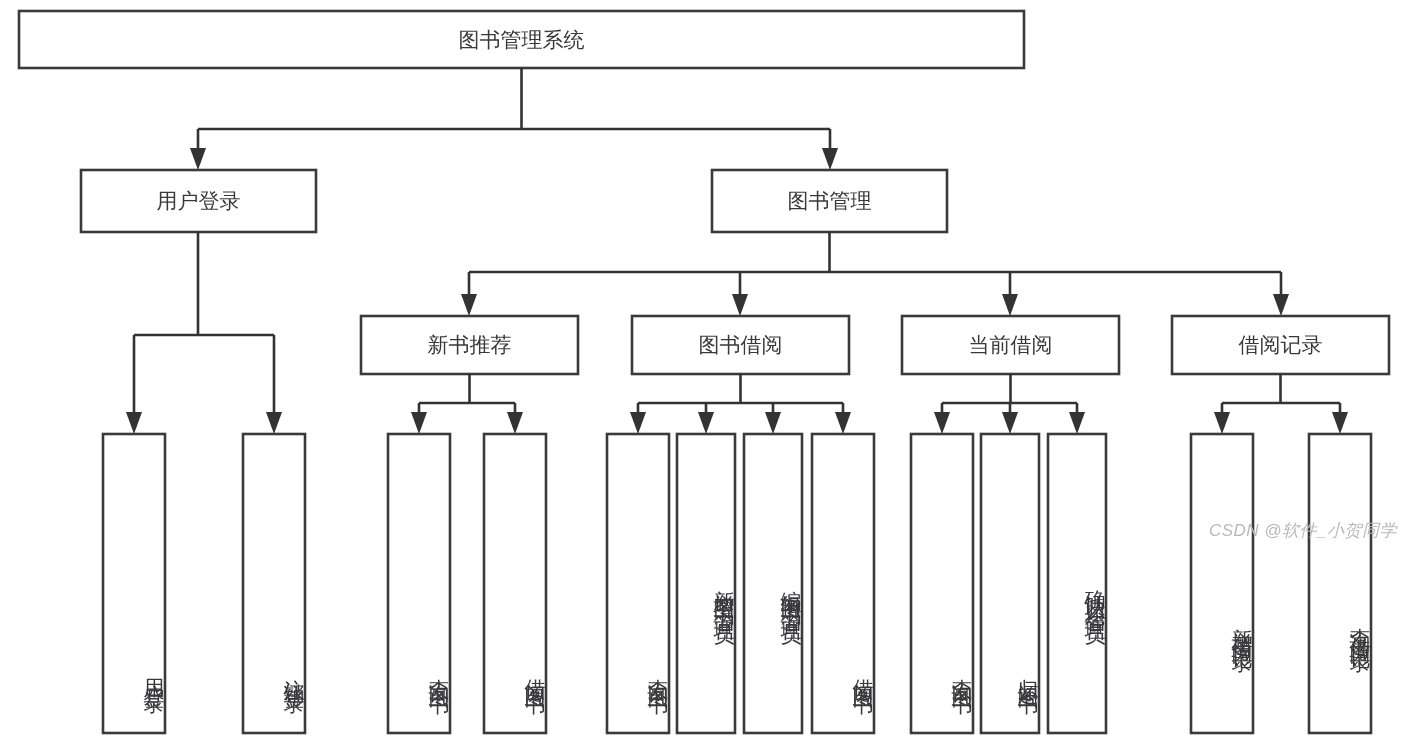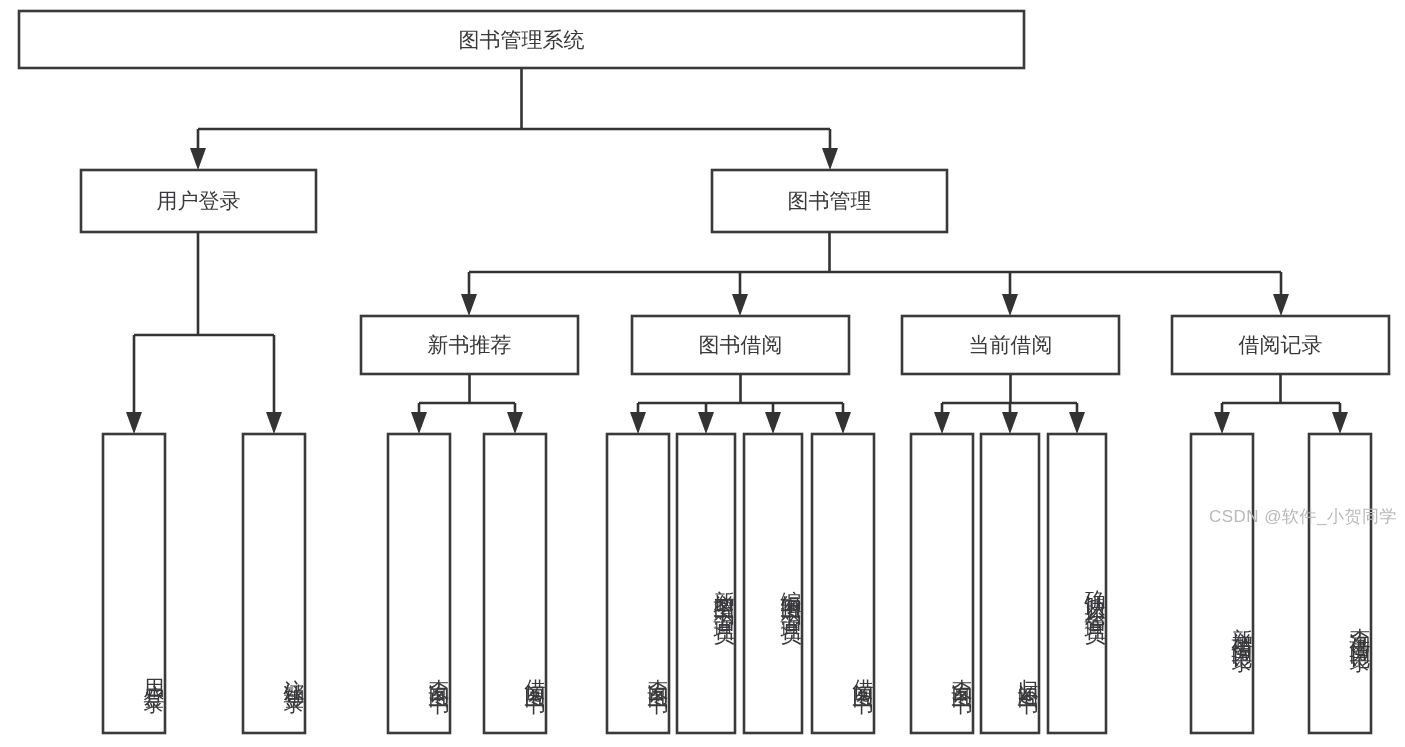--- a/index.html
+++ b/index.html
@@ -60,26 +60,27 @@
     font-size: 21px;
     line-height: 1;
     letter-spacing: 5px;
     color: #39393b;
     white-space: nowrap;
     pointer-events: none;
   }
   .watermark {
     position: absolute;
     right: 8px;
-    bottom: 20px;
+    bottom: 6px;
     font-family: "Liberation Sans", "DejaVu Sans", sans-serif;
     font-size: 17px;
     color: #b9b9b9;
     letter-spacing: 0.5px;
     user-select: none;
+    font-style: italic;
   }
 </style>
 </head>
 <body>
 
 <div id="diagram-root">
 
   <svg id="flow-svg" viewBox="0 0 1405 747">
 
     <g>

